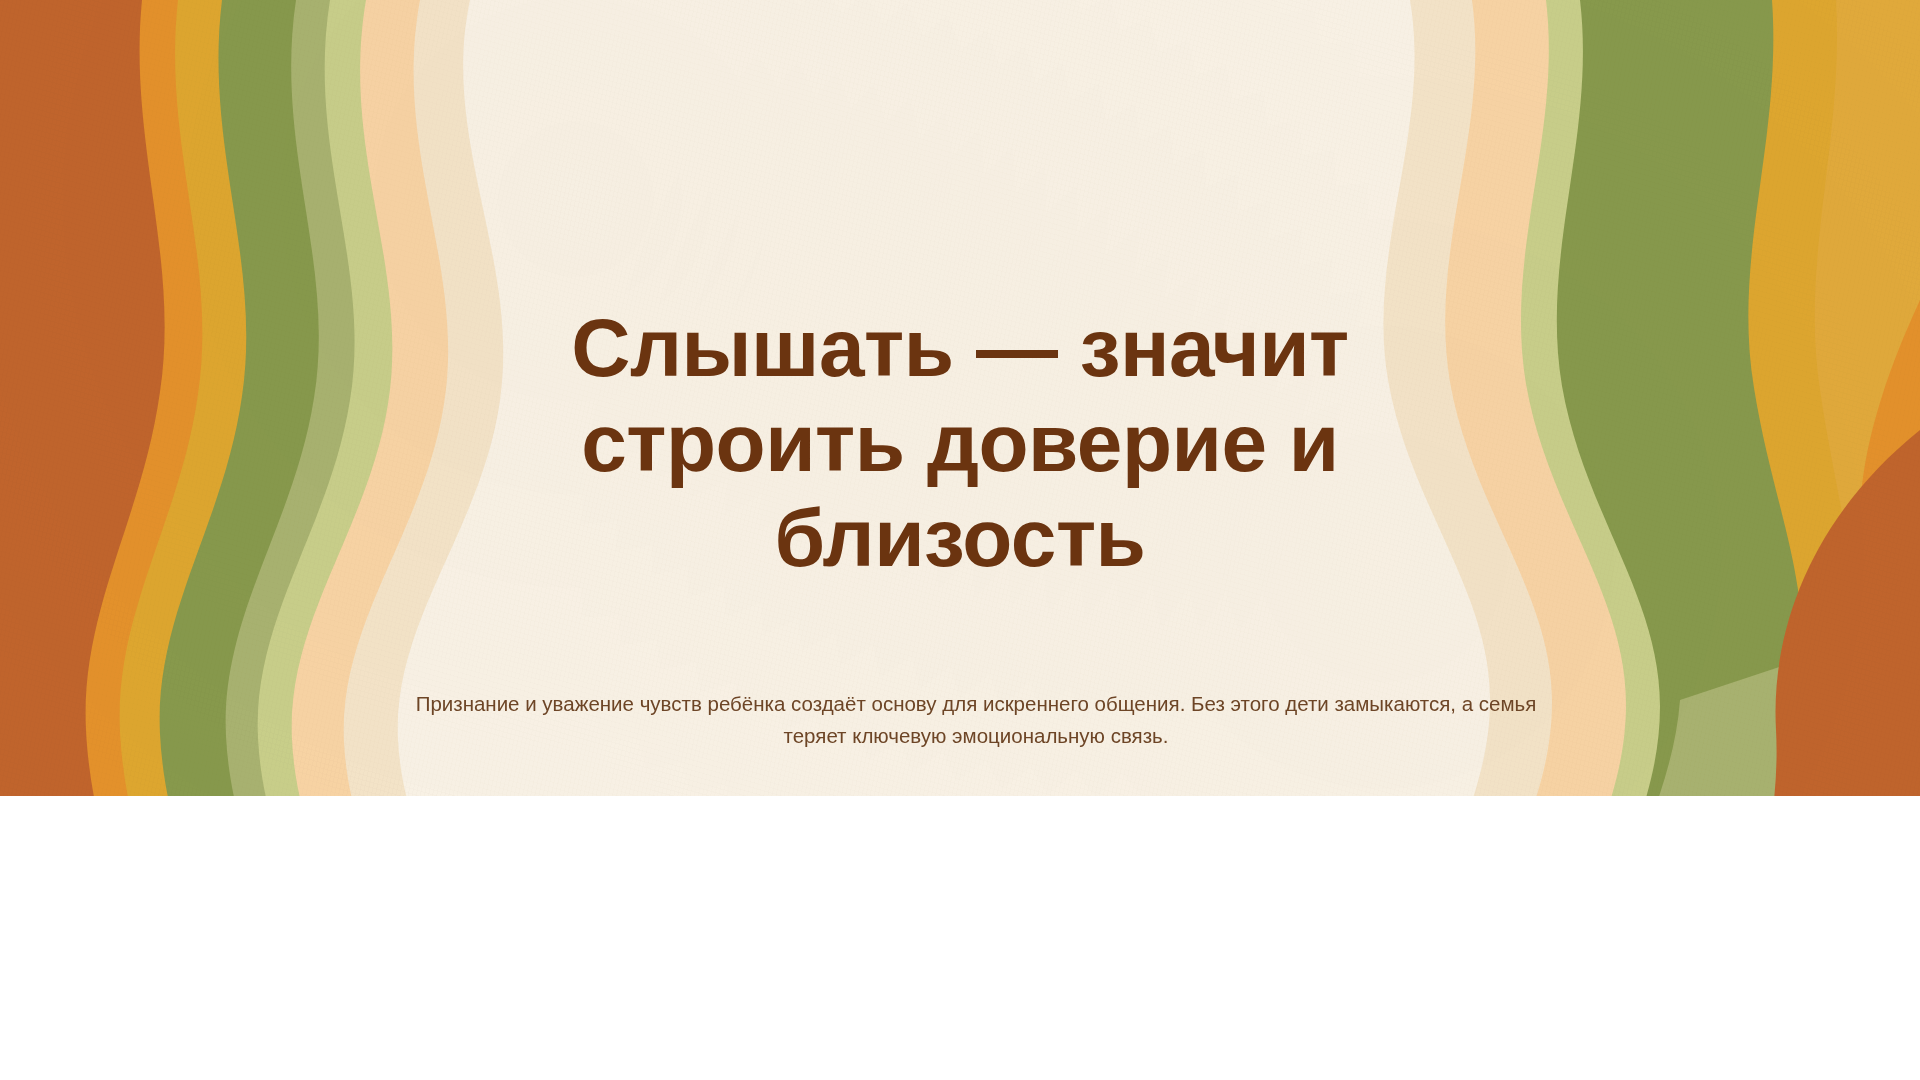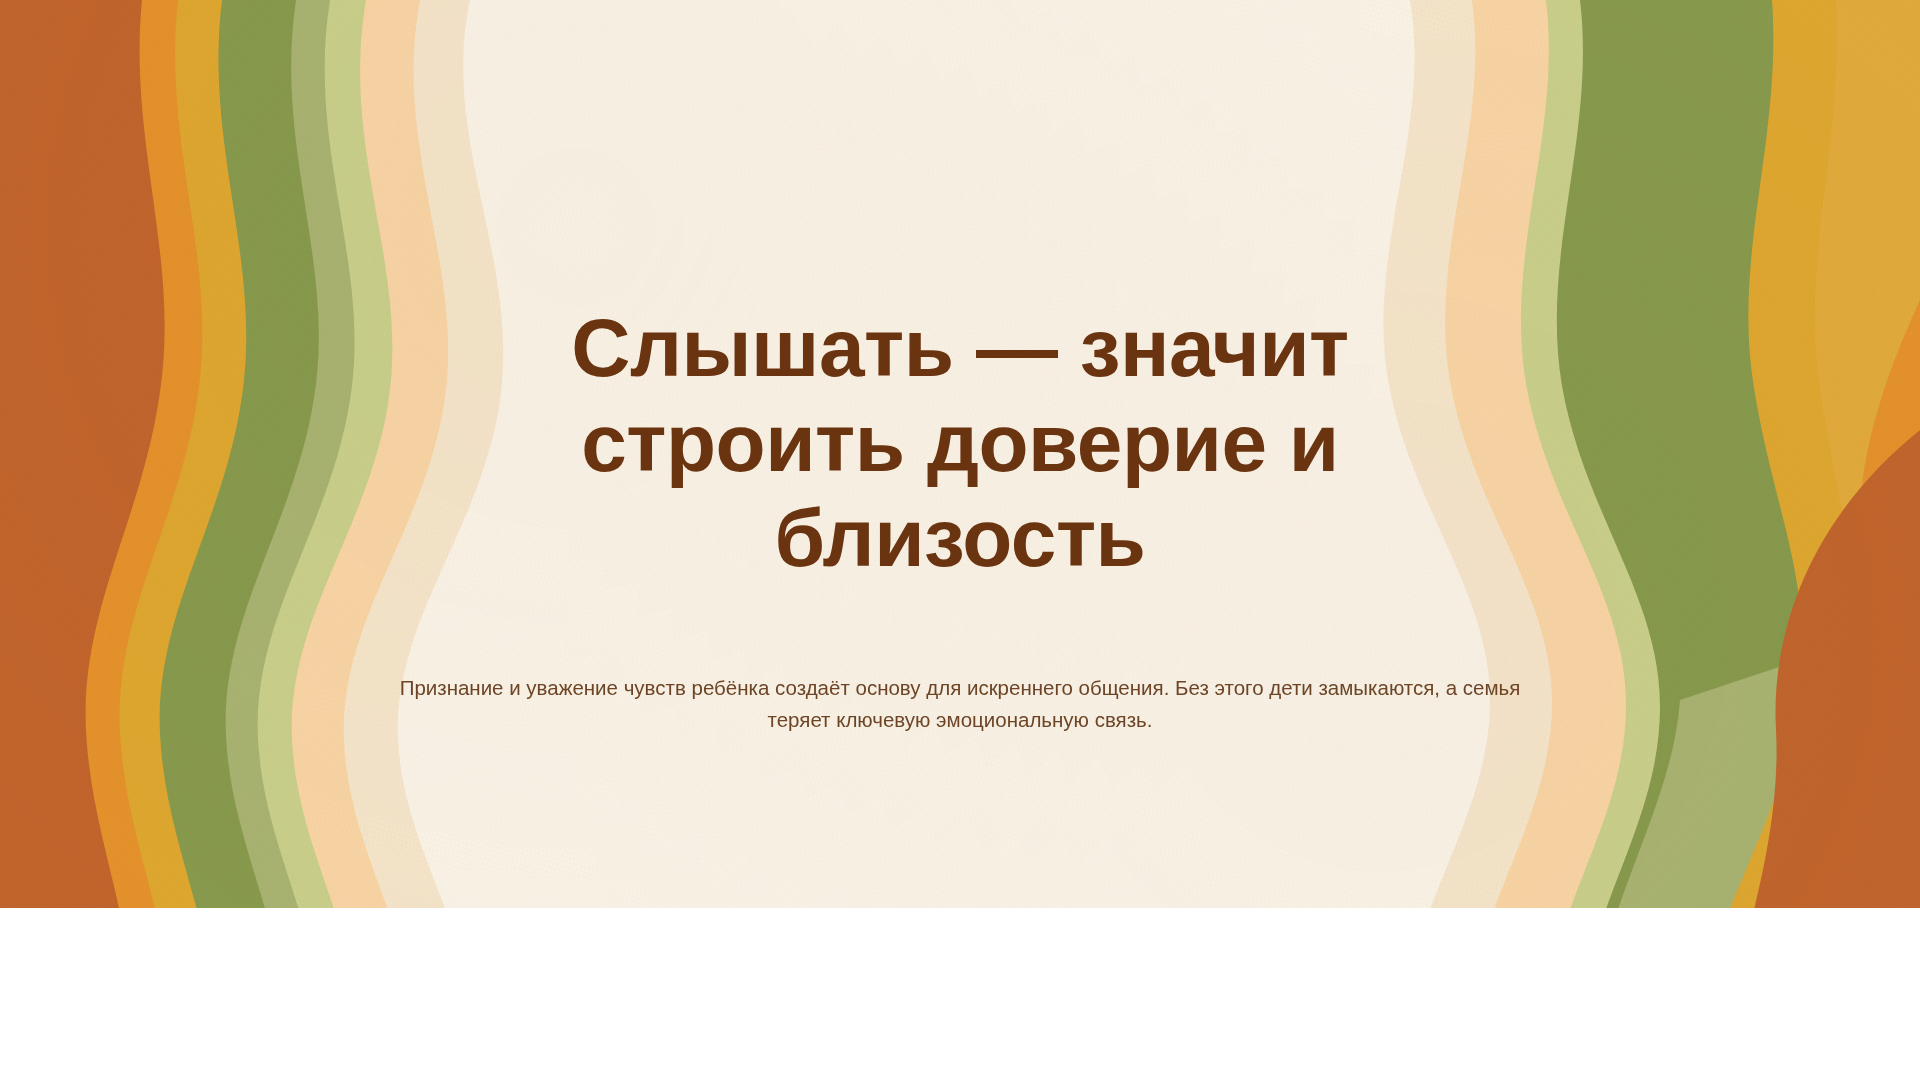--- a/index.html
+++ b/index.html
@@ -6,21 +6,21 @@
     margin: 0;
     padding: 0;
     width: 1920px;
     height: 1080px;
     overflow: hidden;
   }
 
   #slide {
     position: relative;
     width: 1920px;
-    height: 908px;
+    height: 796px;
     background: #F8F1E5;
     font-family: "Liberation Sans", "DejaVu Sans", sans-serif;
     overflow: hidden;
   }
 
   
   #decor-left, #decor-right {
     position: absolute;
     top: 0;
     height: 1080px;
@@ -79,21 +79,21 @@
     width: 1000px;
     text-align: center;
     font-size: 82px;
     line-height: 1.16;
     font-weight: 700;
     letter-spacing: -0.5px;
     color: #6B3410;
   }
 
   #slide-subtitle {
-    margin: 0;
+    margin: 16px;
     padding: 0;
     position: absolute;
     top: 672px;
     left: 50%;
     transform: translateX(-50%);
     width: 1150px;
     text-align: center;
     font-size: 20.5px;
     line-height: 1.55;
     font-weight: 400;

